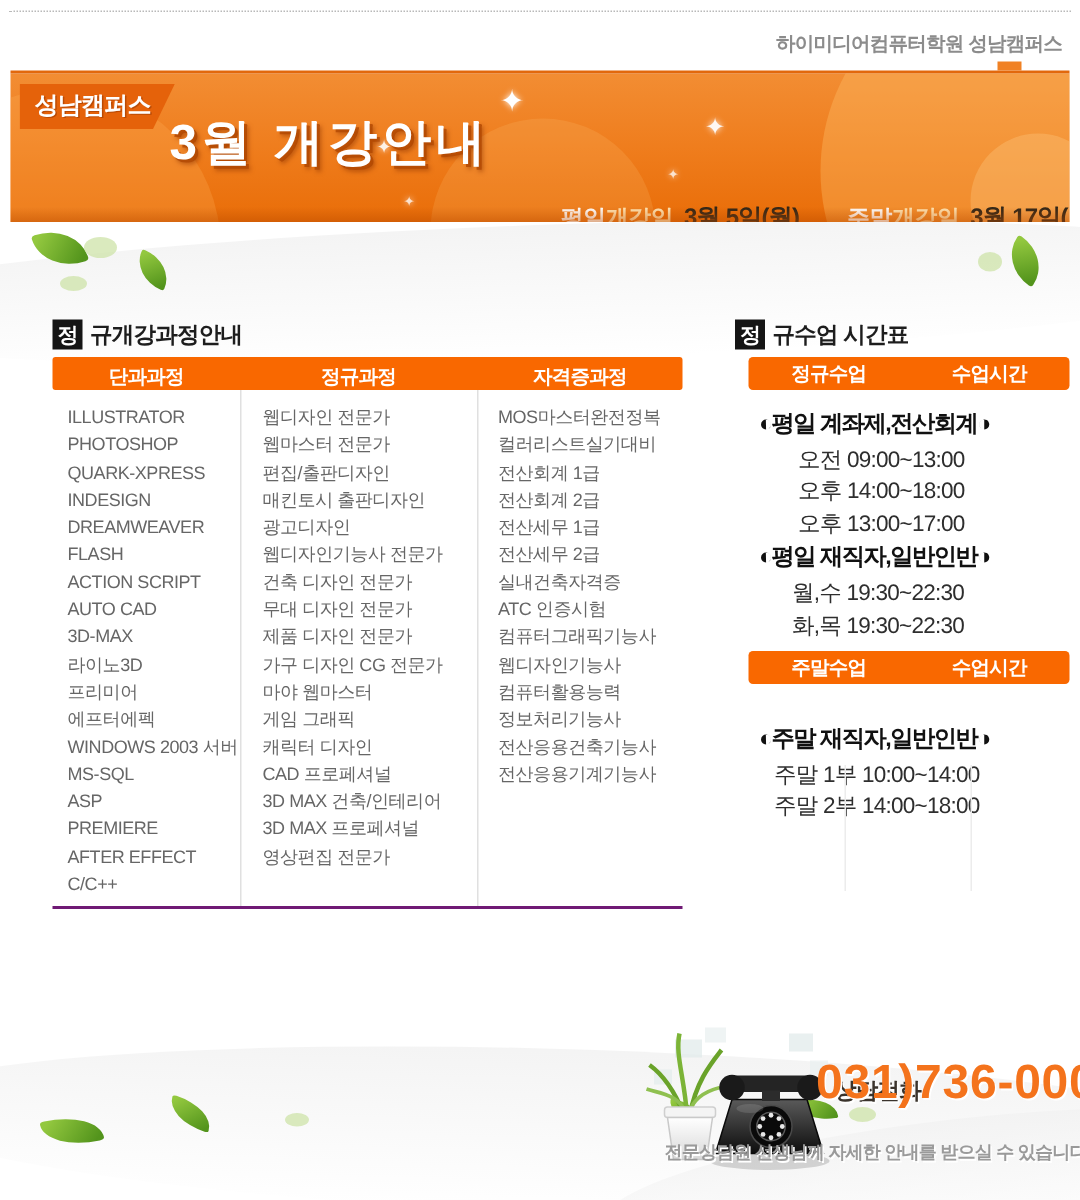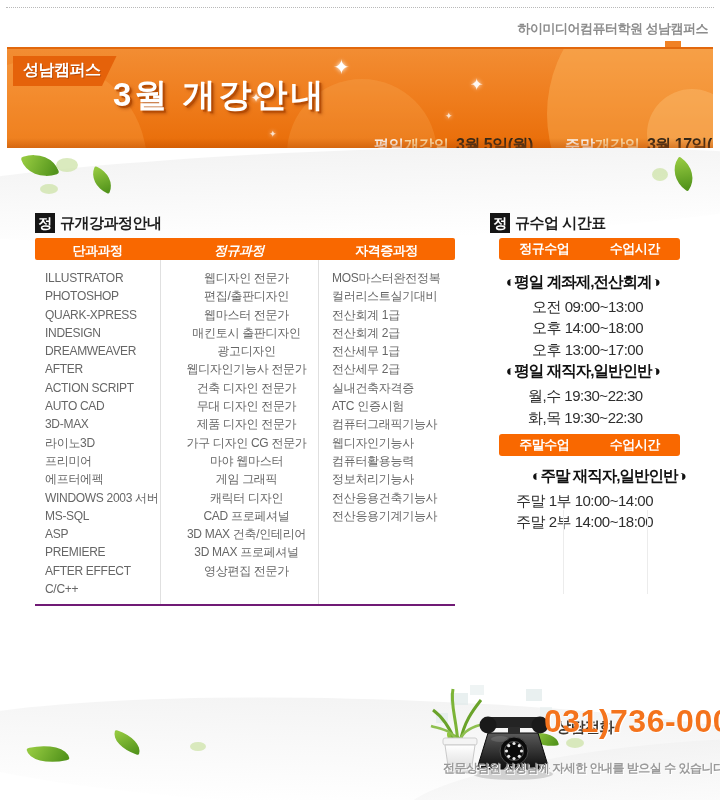--- a/index.html
+++ b/index.html
@@ -56,35 +56,35 @@
 
   
   .sec-title{display:flex;align-items:center;gap:5px;font-size:15px;font-weight:bold;color:#1d1d1d;height:22px;letter-spacing:-0.5px;}
   .badge{display:inline-block;min-width:20px;height:20px;background:var(--badge_black);color:#fff;
          text-align:center;line-height:20px;font-size:14px;font-weight:bold;}
 
   
   .courses{position:absolute;left:35px;top:212px;width:420px;}
   .course-header{margin-top:4px;height:22px;background:var(--accent);border-radius:2px;display:flex;align-items:flex-end;}
   .course-header .ch{color:#fff;font-weight:bold;font-size:13px;text-align:center;letter-spacing:-0.5px;}
-  .ch.w1{width:125px;} .ch.w2{width:158px;font-style:italic;} .ch.w3{width:137px;}
+  .ch.w1{width:125px;} .ch.w2{width:158px;} .ch.w3{width:137px;}
   .course-body{display:flex;border-bottom:2px solid #701a75;min-height:332px;box-sizing:border-box;}
   .course-col{list-style:none;margin:0;padding:9px 0 6px 0;box-sizing:border-box;}
   .course-col li{font-size:12px;color:#666;line-height:18.3px;white-space:nowrap;letter-spacing:-0.3px;}
   .col1{width:125px;} .col1 li{padding-left:10px;}
-  .col2{width:158px;border-left:1px solid #e0e0e0;text-align:center;} .col2 li{padding-left:14px;}
+  .col2{width:158px;border-left:1px solid #e0e0e0;} .col2 li{padding-left:14px;}
   .col3{width:137px;border-left:1px solid #e0e0e0;} .col3 li{padding-left:13px;}
 
   
   .timetable{position:absolute;left:490px;top:212px;width:222px;}
-  .tt-bar{margin:4px 0 0 9px;width:181px;height:22px;background:var(--accent);border-radius:3px;
+  .tt-bar{margin:4px 0 0 9px;width:214px;height:22px;background:var(--accent);border-radius:3px;
           display:flex;align-items:center;justify-content:flex-end;}
   .tt-bar span{width:50%;text-align:center;color:#fff;font-weight:bold;font-size:13px;letter-spacing:-0.5px;}
   .tt-heading{font-size:15.5px;font-weight:bold;color:#111;padding-left:16px;letter-spacing:-1px;white-space:nowrap;}
-  .h1{margin-top:12px;} .h2{margin-top:1px;} .h3{margin-top:10px;text-align:center;}
+  .h1{margin-top:12px;} .h2{margin-top:1px;} .h3{margin-top:26px;}
   .tt-rows{list-style:none;margin:3px 0 0 0;padding:0;}
   .tt-rows li{font-size:15px;color:#2e2e2e;line-height:21.4px;white-space:nowrap;letter-spacing:-0.5px;}
   .r1 li{padding-left:42px;} .r2 li{padding-left:38px;} .r3 li{padding-left:26px;}
   .b2{margin-top:6px;}
   .vline{position:absolute;width:1px;background:#ececec;top:298px;height:84px;}
   .vl1{left:73px;} .vl2{left:157px;}
 
   
   .contact-art{position:absolute;left:428px;top:681px;width:130px;height:102px;}
   .contact-label{position:absolute;left:556px;top:718px;font-size:15px;font-weight:bold;color:#3a332c;
@@ -151,39 +151,39 @@
       <div class="ch w3">자격증과정</div>
     </div>
     <div class="course-body">
       <ul class="course-col col1">
 
       <li class="course-item">ILLUSTRATOR</li>
           <li class="course-item">PHOTOSHOP</li>
           <li class="course-item">QUARK-XPRESS</li>
           <li class="course-item">INDESIGN</li>
           <li class="course-item">DREAMWEAVER</li>
-          <li class="course-item">AFTER</li>
+          <li class="course-item">FLASH</li>
           <li class="course-item">ACTION SCRIPT</li>
           <li class="course-item">AUTO CAD</li>
           <li class="course-item">3D-MAX</li>
           <li class="course-item">라이노3D</li>
           <li class="course-item">프리미어</li>
           <li class="course-item">에프터에펙</li>
           <li class="course-item">WINDOWS 2003 서버</li>
           <li class="course-item">MS-SQL</li>
           <li class="course-item">ASP</li>
           <li class="course-item">PREMIERE</li>
           <li class="course-item">AFTER EFFECT</li>
           <li class="course-item">C/C++</li>
         </ul>
       <ul class="course-col col2">
 
       <li class="course-item">웹디자인 전문가</li>
+          <li class="course-item">웹마스터 전문가</li>
           <li class="course-item">편집/출판디자인</li>
-          <li class="course-item">웹마스터 전문가</li>
           <li class="course-item">매킨토시 출판디자인</li>
           <li class="course-item">광고디자인</li>
           <li class="course-item">웹디자인기능사 전문가</li>
           <li class="course-item">건축 디자인 전문가</li>
           <li class="course-item">무대 디자인 전문가</li>
           <li class="course-item">제품 디자인 전문가</li>
           <li class="course-item">가구 디자인 CG 전문가</li>
           <li class="course-item">마야 웹마스터</li>
           <li class="course-item">게임 그래픽</li>
           <li class="course-item">캐릭터 디자인</li>

